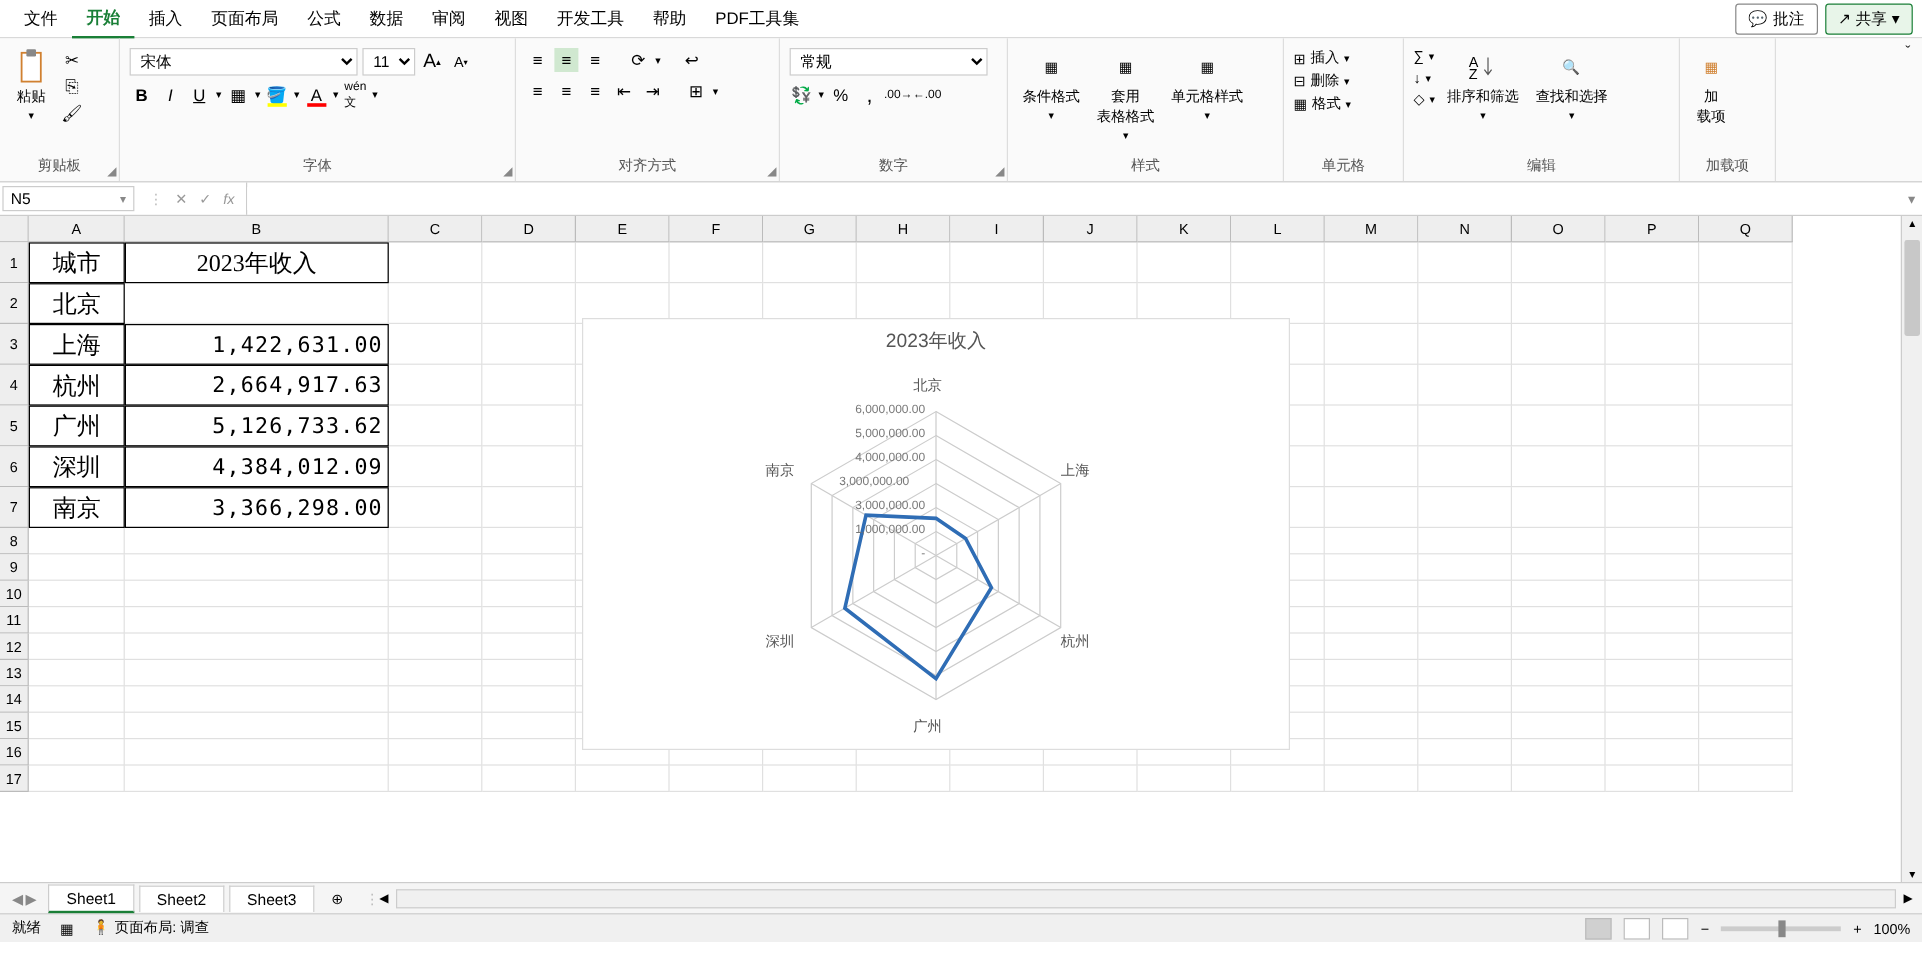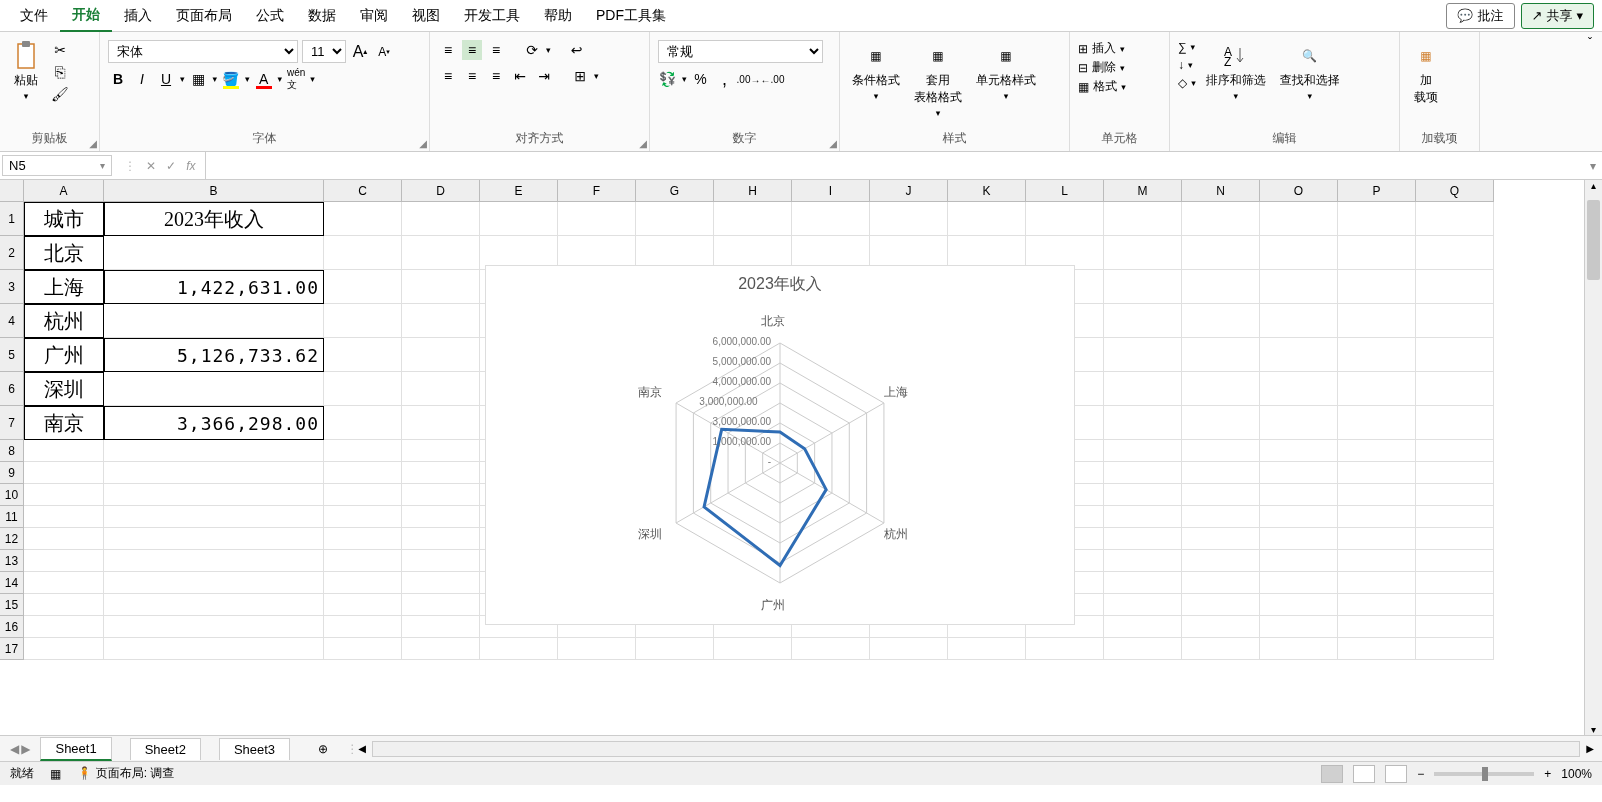--- a/index.html
+++ b/index.html
@@ -35,21 +35,21 @@
 .vscroll { position: absolute; right: 0; top: 0; bottom: 0; width: 18px; background: #f0f0f0; border-left: 1px solid #ccc; }
 .vscroll .thumb { position: absolute; left: 2px; right: 2px; top: 20px; height: 80px; background: #c8c8c8; border-radius: 2px; }
 .chart-container { position: absolute; left: 485px; top: 85px; width: 590px; height: 360px; background: #fff; border: 1px solid #ddd; }
 .chart-title { text-align: center; font-size: 16px; color: #555; padding: 8px; }
 .radar-wrap { position: relative; width: 100%; height: 310px; }
 .radar-wrap svg { display: block; margin: 0 auto; }
 .radar-label { position: absolute; font-size: 12px; color: #555; }
 .axis-label { position: absolute; font-size: 10px; color: #777; text-align: right; }
 .sheet-tabs { display: flex; align-items: center; height: 26px; border-top: 1px solid #ccc; background: #f5f5f5; }
 .sheet-nav { display: flex; gap: 2px; padding: 0 10px; color: #888; }
-.sheet-tab { padding: 3px 14px; border: 1px solid #ccc; border-bottom: none; background: #fff; margin-right: 18px; font-size: 13px; cursor: pointer; }
+.sheet-tab { padding: 3px 14px; border: 1px solid #ccc; border-bottom: none; background: #fff; margin-right: 4px; font-size: 13px; cursor: pointer; }
 .sheet-tab.active { border-bottom: 2px solid #1a7f37; }
 .hscroll-area { flex: 1; display: flex; align-items: center; padding: 0 8px; }
 .hscroll { flex: 1; height: 16px; background: #f0f0f0; border: 1px solid #ccc; position: relative; margin: 0 6px; }
 .status-bar { display: flex; align-items: center; height: 24px; background: #f0f0f0; border-top: 1px solid #ccc; font-size: 12px; padding: 0 10px; gap: 16px; }
 .status-bar .right { margin-left: auto; display: flex; align-items: center; gap: 10px; }
 .view-btn { width: 22px; height: 18px; border: 1px solid #bbb; background: #fff; display: inline-block; }
 .zoom-slider { width: 100px; height: 4px; background: #ccc; position: relative; }
 .zoom-slider .tick { position: absolute; left: 50%; top: -3px; width: 1px; height: 10px; background: #888; }
 .zoom-slider .handle { position: absolute; left: 48%; top: -5px; width: 6px; height: 14px; background: #888; }
 .coll { display:flex; flex-direction:column; gap:2px; }
@@ -614,23 +614,25 @@
       <div class="cell" style="left: 1158px; top: 436px; width: 78px; height: 22px;"></div>
       <div class="cell" style="left: 1236px; top: 436px; width: 78px; height: 22px;"></div>
       <div class="cell" style="left: 1314px; top: 436px; width: 78px; height: 22px;"></div>
       <div class="cell" style="left: 1392px; top: 436px; width: 78px; height: 22px;"></div>
       <div class="cell bordered header-cell" style="left: 0px; top: 0px; width: 80px; height: 34px;">城市</div>
       <div class="cell bordered header-cell" style="left: 80px; top: 0px; width: 220px; height: 34px;">2023年收入</div>
       <div class="cell bordered header-cell" style="left: 0px; top: 34px; width: 80px; height: 34px;">北京</div>
       <div class="cell bordered header-cell" style="left: 0px; top: 68px; width: 80px; height: 34px;">上海</div>
       <div class="cell bordered num" style="left: 80px; top: 68px; width: 220px; height: 34px;">1,422,631.00</div>
       <div class="cell bordered header-cell" style="left: 0px; top: 102px; width: 80px; height: 34px;">杭州</div>
+      <div class="cell bordered num" style="left: 80px; top: 102px; width: 220px; height: 34px;">2,664,917.63</div>
       <div class="cell bordered header-cell" style="left: 0px; top: 136px; width: 80px; height: 34px;">广州</div>
       <div class="cell bordered num" style="left: 80px; top: 136px; width: 220px; height: 34px;">5,126,733.62</div>
       <div class="cell bordered header-cell" style="left: 0px; top: 170px; width: 80px; height: 34px;">深圳</div>
+      <div class="cell bordered num" style="left: 80px; top: 170px; width: 220px; height: 34px;">4,384,012.09</div>
       <div class="cell bordered header-cell" style="left: 0px; top: 204px; width: 80px; height: 34px;">南京</div>
       <div class="cell bordered num" style="left: 80px; top: 204px; width: 220px; height: 34px;">3,366,298.00</div>
     </div>
   <div class="vscroll">
     <div style="text-align:center;font-size:10px;">▴</div>
     <div class="thumb"></div>
     <div style="position:absolute;bottom:0;width:100%;text-align:center;font-size:10px;">▾</div>
   </div>
 
   <div class="chart-container">

